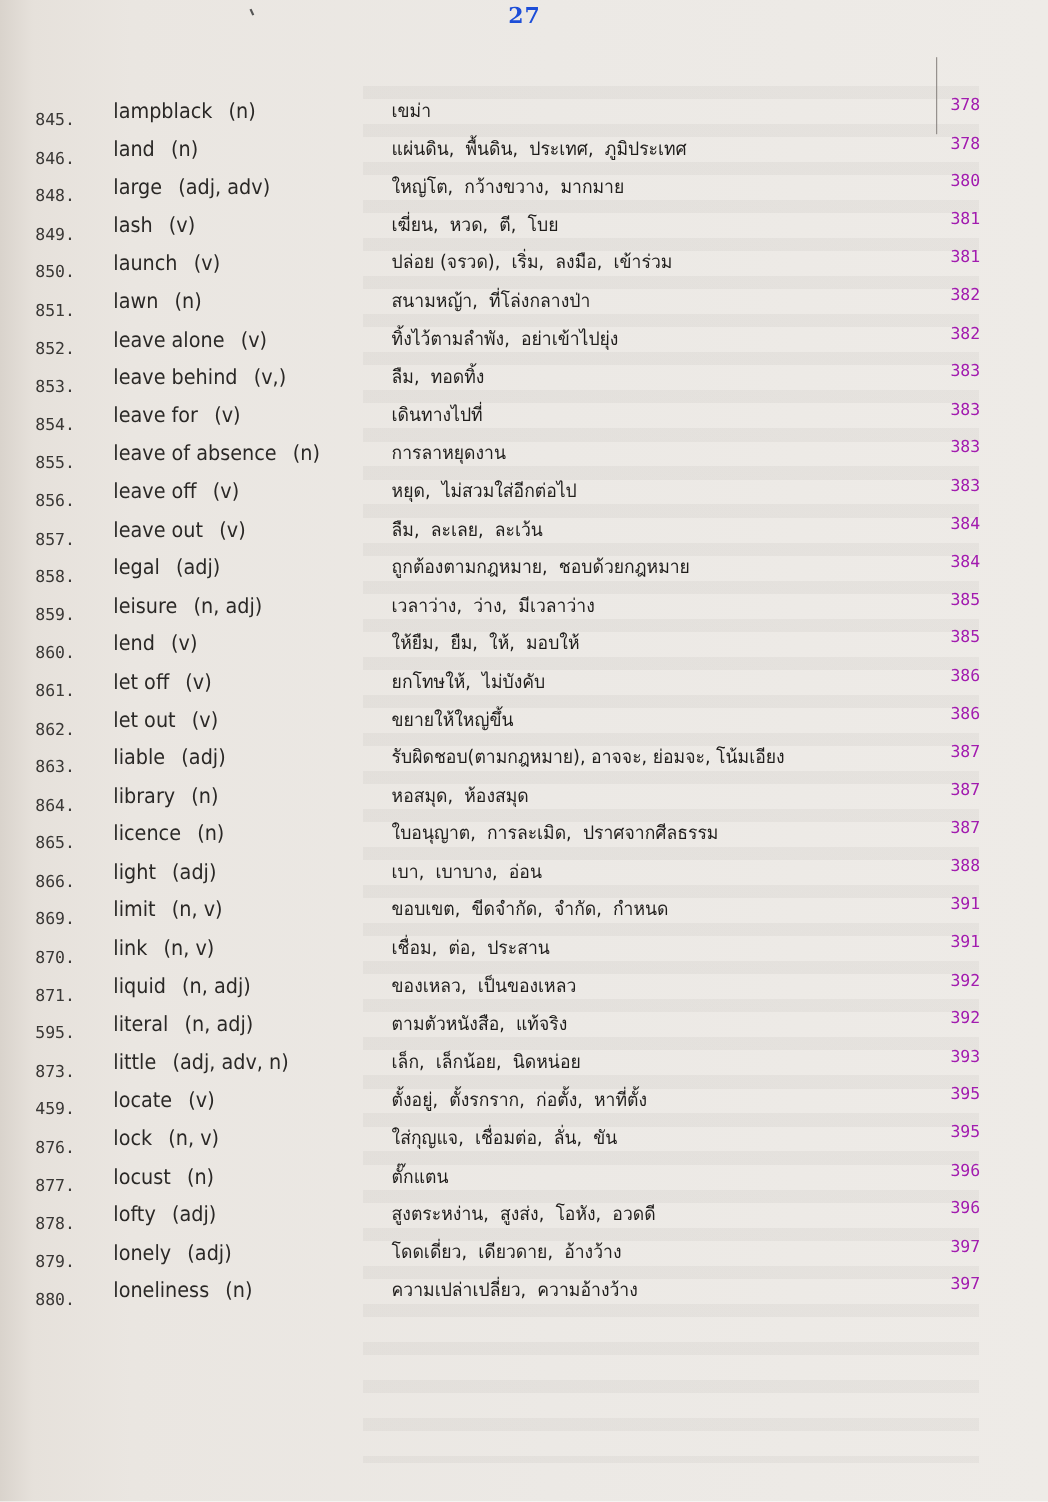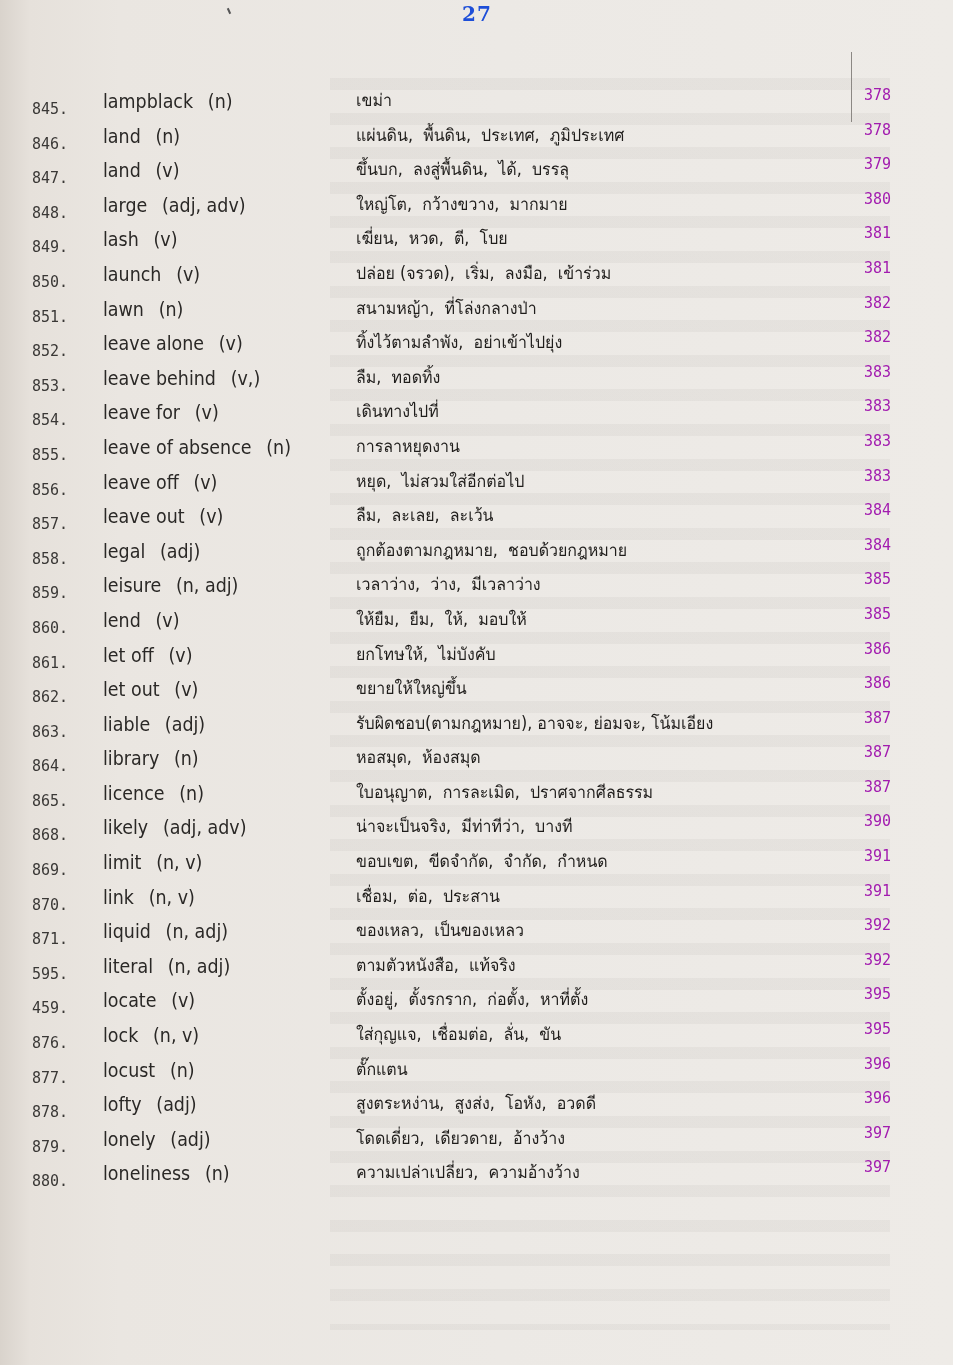--- a/index.html
+++ b/index.html
@@ -120,26 +120,20 @@
       <span class="thai">เขม่า</span>
       <span class="ref">378</span>
     </div>
     <div class="entry">
       <span class="num">846.</span>
       <span class="word"><span>land</span><span class="pos">(n)</span></span>
       <span class="thai">แผ่นดิน,  พื้นดิน,  ประเทศ,  ภูมิประเทศ</span>
       <span class="ref">378</span>
     </div>
     <div class="entry">
-      <span class="num">847.</span>
-      <span class="word"><span>land</span><span class="pos">(v)</span></span>
-      <span class="thai">ขึ้นบก,  ลงสู่พื้นดิน,  ได้,  บรรลุ</span>
-      <span class="ref">379</span>
-    </div>
-    <div class="entry">
       <span class="num">848.</span>
       <span class="word"><span>large</span><span class="pos">(adj, adv)</span></span>
       <span class="thai">ใหญ่โต,  กว้างขวาง,  มากมาย</span>
       <span class="ref">380</span>
     </div>
     <div class="entry">
       <span class="num">849.</span>
       <span class="word"><span>lash</span><span class="pos">(v)</span></span>
       <span class="thai">เฆี่ยน,  หวด,  ตี,  โบย</span>
       <span class="ref">381</span>
@@ -234,24 +228,24 @@
       <span class="thai">หอสมุด,  ห้องสมุด</span>
       <span class="ref">387</span>
     </div>
     <div class="entry">
       <span class="num">865.</span>
       <span class="word"><span>licence</span><span class="pos">(n)</span></span>
       <span class="thai">ใบอนุญาต,  การละเมิด,  ปราศจากศีลธรรม</span>
       <span class="ref">387</span>
     </div>
     <div class="entry">
-      <span class="num">868.</span>
-      <span class="word"><span>likely</span><span class="pos">(adj, adv)</span></span>
-      <span class="thai">น่าจะเป็นจริง,  มีท่าทีว่า,  บางที</span>
-      <span class="ref">390</span>
+      <span class="num">866.</span>
+      <span class="word"><span>light</span><span class="pos">(adj)</span></span>
+      <span class="thai">เบา,  เบาบาง,  อ่อน</span>
+      <span class="ref">388</span>
     </div>
     <div class="entry">
       <span class="num">869.</span>
       <span class="word"><span>limit</span><span class="pos">(n, v)</span></span>
       <span class="thai">ขอบเขต,  ขีดจำกัด,  จำกัด,  กำหนด</span>
       <span class="ref">391</span>
     </div>
     <div class="entry">
       <span class="num">870.</span>
       <span class="word"><span>link</span><span class="pos">(n, v)</span></span>
@@ -264,20 +258,26 @@
       <span class="thai">ของเหลว,  เป็นของเหลว</span>
       <span class="ref">392</span>
     </div>
     <div class="entry">
       <span class="num">595.</span>
       <span class="word"><span>literal</span><span class="pos">(n, adj)</span></span>
       <span class="thai">ตามตัวหนังสือ,  แท้จริง</span>
       <span class="ref">392</span>
     </div>
     <div class="entry">
+      <span class="num">873.</span>
+      <span class="word"><span>little</span><span class="pos">(adj, adv, n)</span></span>
+      <span class="thai">เล็ก,  เล็กน้อย,  นิดหน่อย</span>
+      <span class="ref">393</span>
+    </div>
+    <div class="entry">
       <span class="num">459.</span>
       <span class="word"><span>locate</span><span class="pos">(v)</span></span>
       <span class="thai">ตั้งอยู่,  ตั้งรกราก,  ก่อตั้ง,  หาที่ตั้ง</span>
       <span class="ref">395</span>
     </div>
     <div class="entry">
       <span class="num">876.</span>
       <span class="word"><span>lock</span><span class="pos">(n, v)</span></span>
       <span class="thai">ใส่กุญแจ,  เชื่อมต่อ,  ลั่น,  ขัน</span>
       <span class="ref">395</span>

